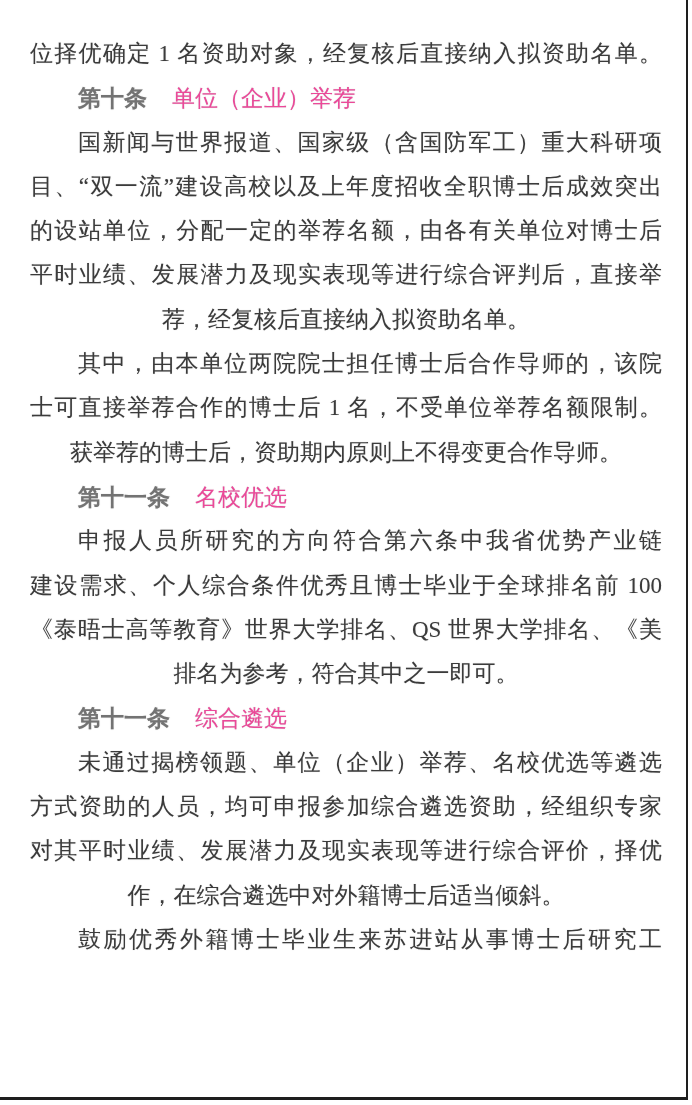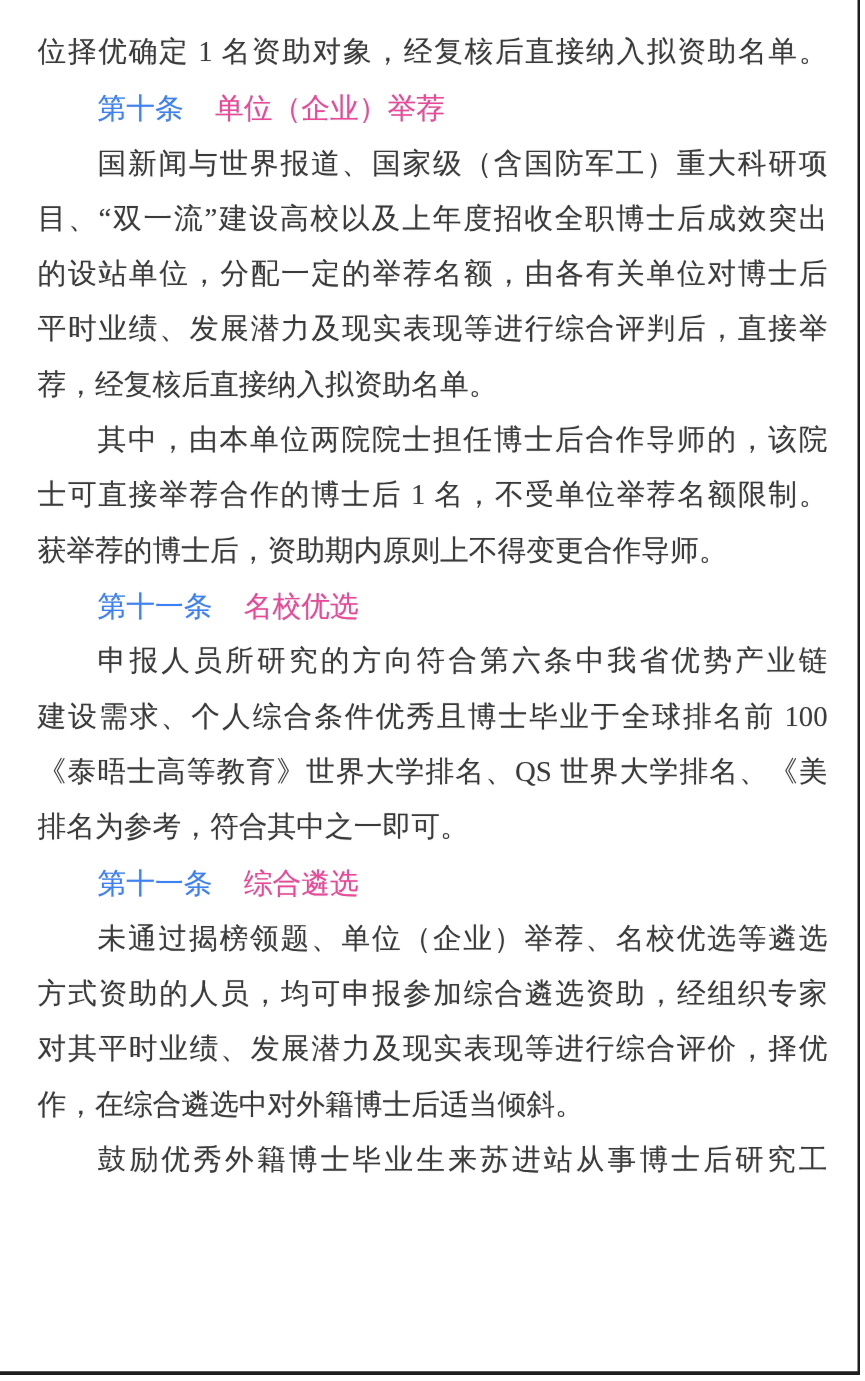--- a/index.html
+++ b/index.html
@@ -8,50 +8,50 @@
     width: 692px;
     height: 1105px;
     background: #ffffff;
     position: relative;
     overflow: hidden;
     font-family: "Liberation Serif", "DejaVu Serif", serif;
   }
   #doc-body {
     position: absolute;
     left: 30px;
-    top: 20px;
+    top: 32px;
     width: 632px;
     color: #3b3b3b;
     font-size: 23px;
     line-height: 44.3px;
     text-shadow: 0 0 1px rgba(90,90,90,0.35);
   }
   .line {
     height: 44.3px;
     overflow: hidden;
     white-space: normal;
   }
   .fill {
     text-align: justify;
     text-align-last: justify;
   }
   .endline {
-    text-align: left;
+    text-align: center;
   }
   .indent {
     text-indent: 48px;
   }
   .heading {
     text-indent: 48px;
   }
   .term {
-    font-weight: 400;
+    font-weight: 700;
     font-family: "Liberation Sans", "DejaVu Sans", sans-serif;
     margin-right: 25px;
-    color: #3b82f6;
+    color: #737373;
   }
   .title {
     color: #ec4899;
   }
   .border-right {
     position: absolute;
     top: 0;
     left: 686px;
     width: 2px;
     height: 1100px;

